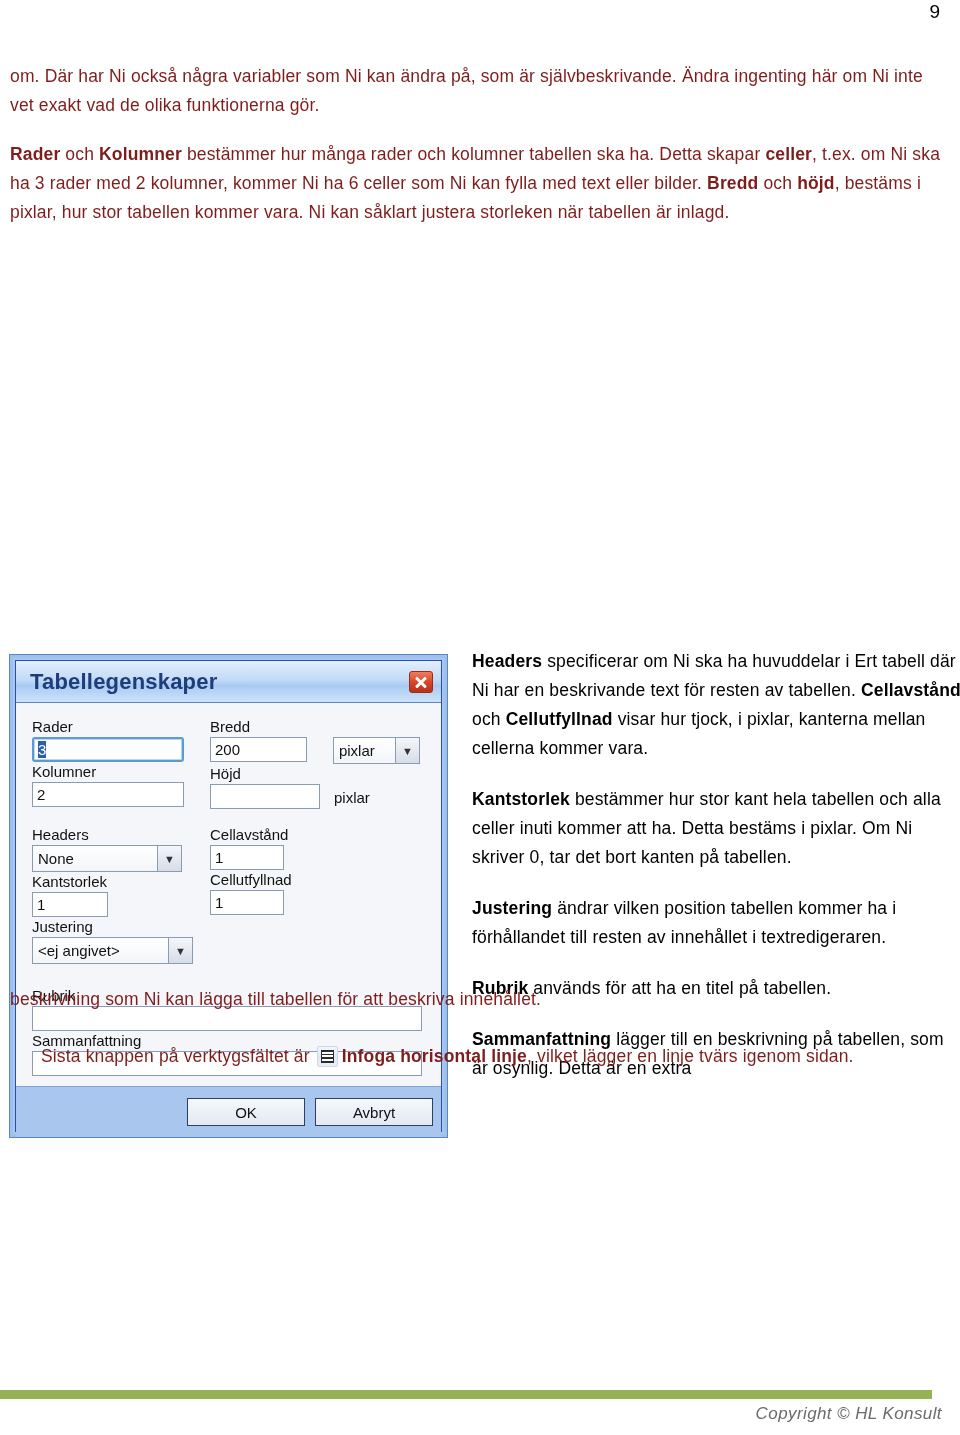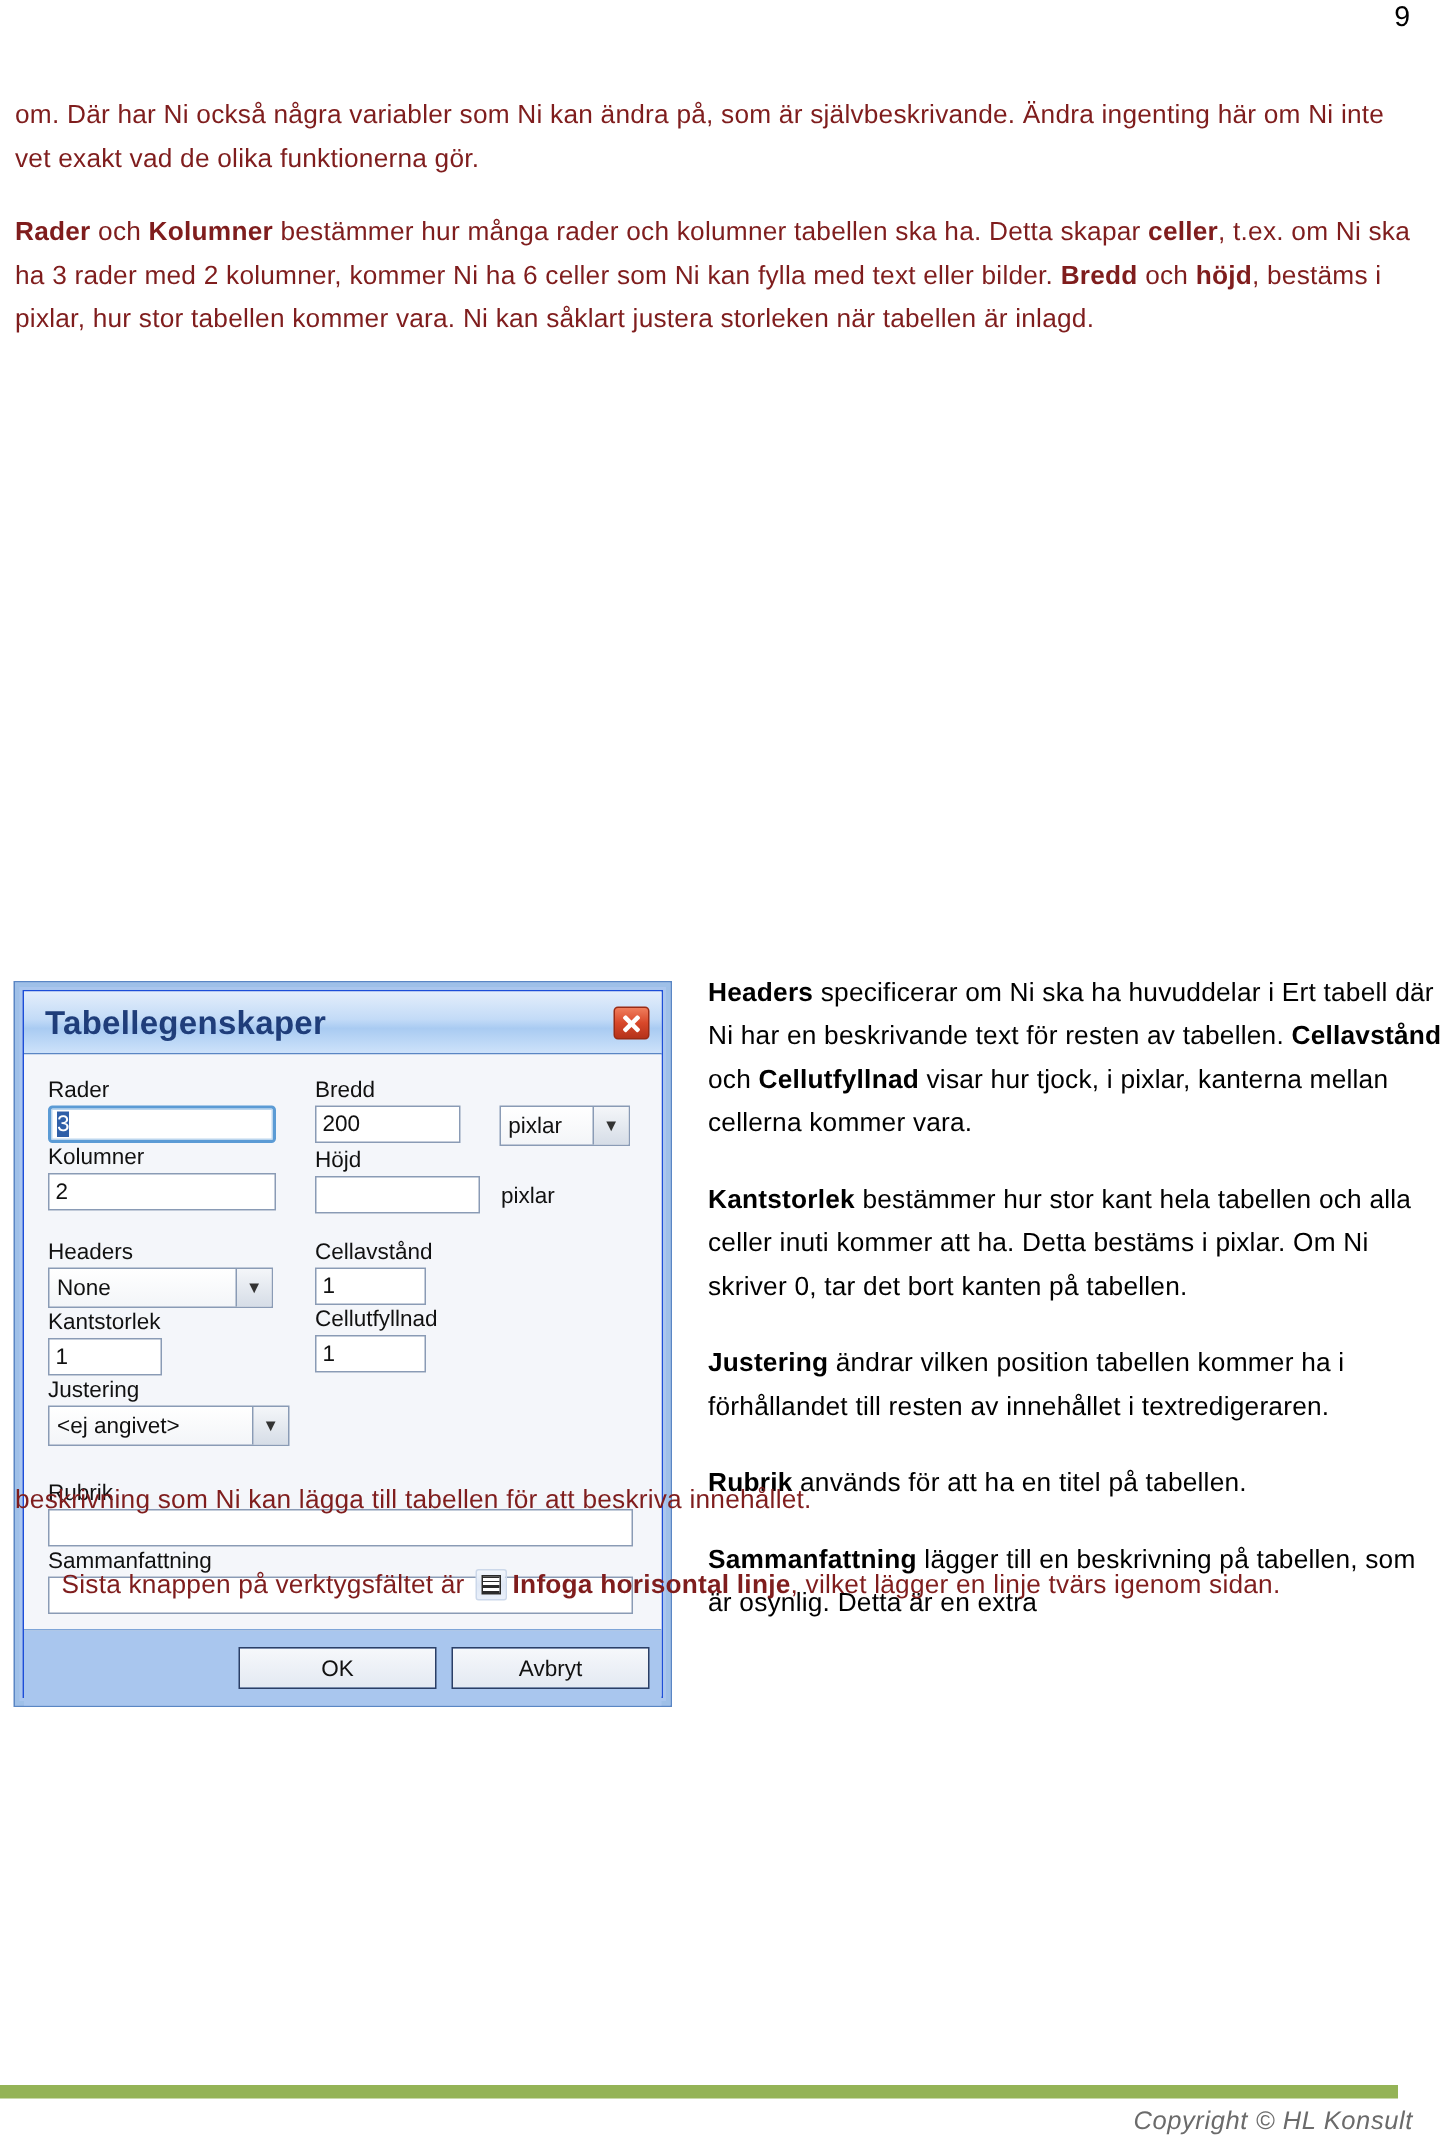--- a/index.html
+++ b/index.html
@@ -155,21 +155,21 @@
     flex: 0 0 auto;
     height: 50px;
     background: #a9c6ee;
     display: flex;
     align-items: center;
     justify-content: flex-end;
     padding-right: 8px;
     gap: 10px;
   }
   .dlg-btn {
-    width: 132px;
+    width: 118px;
     height: 28px;
     background: linear-gradient(180deg, #f6f8fb 0%, #e3e9f2 100%);
     border: 1px solid #2b3f66;
     font-size: 15px;
     color: #111;
     display: flex;
     align-items: center;
     justify-content: center;
     font-family: "Liberation Sans", sans-serif;
   }

